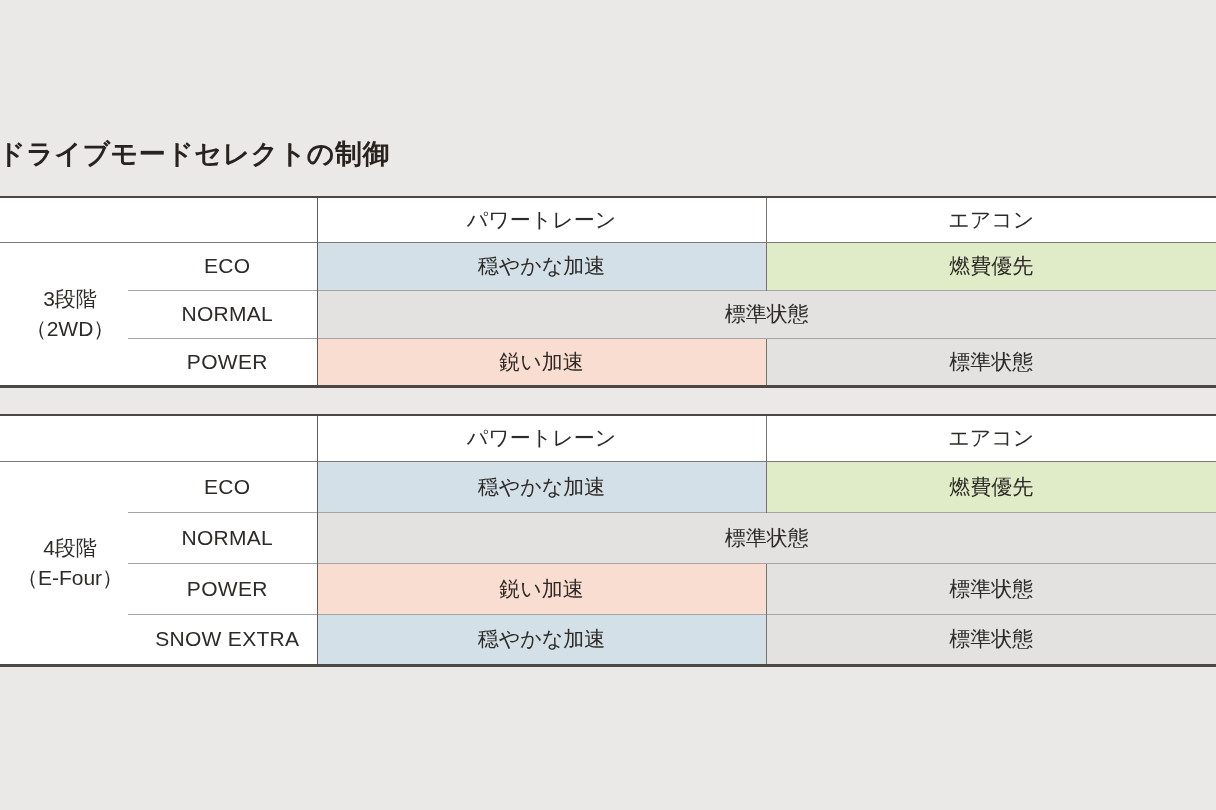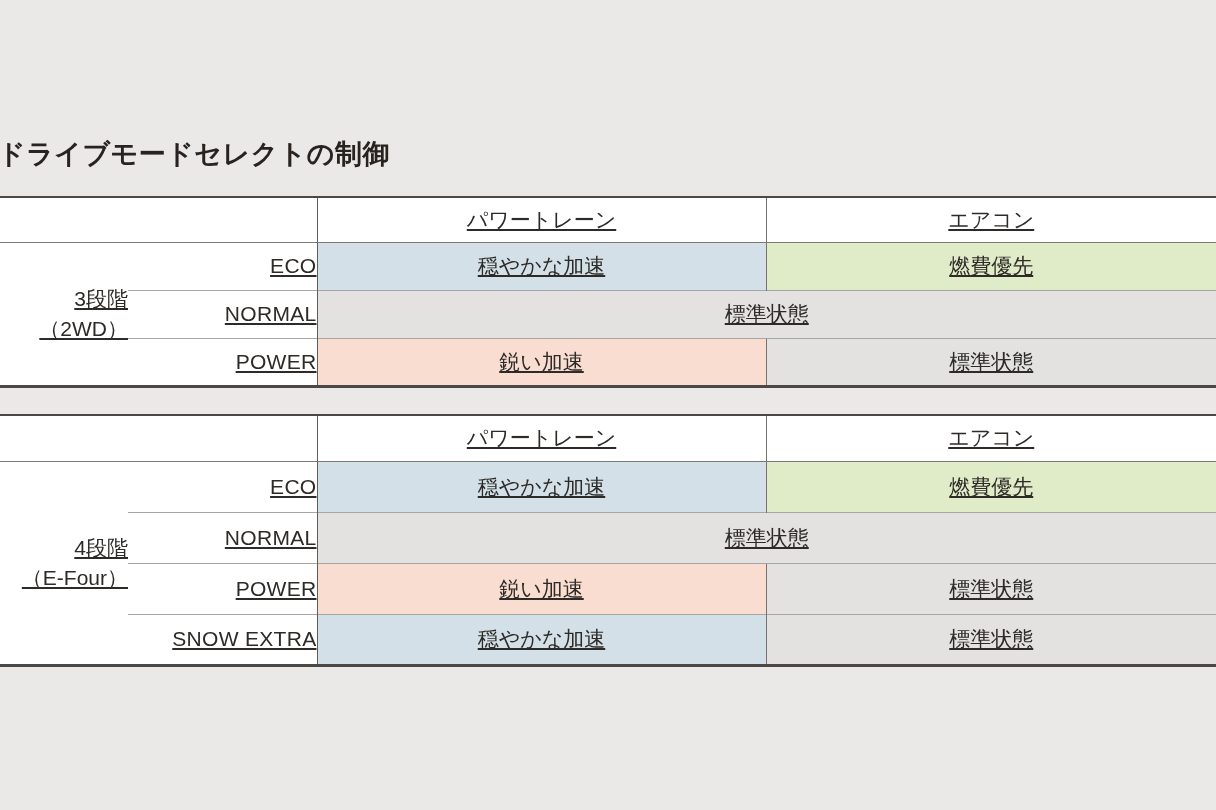--- a/index.html
+++ b/index.html
@@ -21,45 +21,44 @@
     font-size:27px; font-weight:bold; color:#29231f;
     letter-spacing:0.5px; white-space:nowrap;
   }
   .spec-table{
     position:absolute; left:0; width:1216px;
     border-collapse:collapse; table-layout:fixed;
     background:var(--table-bg);
     border-top:2px solid var(--border-dark);
     border-bottom:3px solid var(--border-dark);
     font-size:21px;
-    text-decoration:underline;
   }
   .spec-table.t1{top:196px;}
   .spec-table.t2{top:414px;}
   col.col-group{width:128px;}
   col.col-mode{width:189px;}
   col.col-power{width:449px;}
   col.col-aircon{width:450px;}
   .spec-table th,.spec-table td{
     font-weight:normal; text-align:center; vertical-align:middle;
     padding:0; color:var(--text); overflow:hidden; white-space:nowrap;
   }
   .t1 thead tr{height:45px;}
   .t1 tbody tr{height:48px;}
   .t2 thead tr{height:46px;}
   .t2 tbody tr{height:51px;}
   thead th{border-bottom:1px solid var(--border-mid); background:var(--table-bg);}
   th.power-head{border-left:1px solid var(--vline-dark); border-right:1px solid var(--vline-mid);}
   tbody tr + tr td{border-top:1px solid var(--border-thin);}
   td.group{
-    text-align:right; padding-left:12px; line-height:1.42;
+    text-align:center; padding-left:12px; line-height:1.42;
     background:var(--table-bg); white-space:normal;
   }
   td.mode{
-    text-align:right; padding-left:10px;
+    text-align:center; padding-left:10px;
     background:var(--table-bg);
     border-right:1px solid var(--vline-dark);
     letter-spacing:0.3px;
   }
   td.cell{}
   td.cell + td.cell{border-left:1px solid var(--vline-mid);}
   .tone-blue{background:var(--cell-blue);margin-left:39px;}
   .tone-green{background:var(--cell-green);}
   .tone-peach{background:var(--cell-peach);margin-top:13px;}
   .tone-gray{background:var(--cell-gray);margin-left:28px;}

